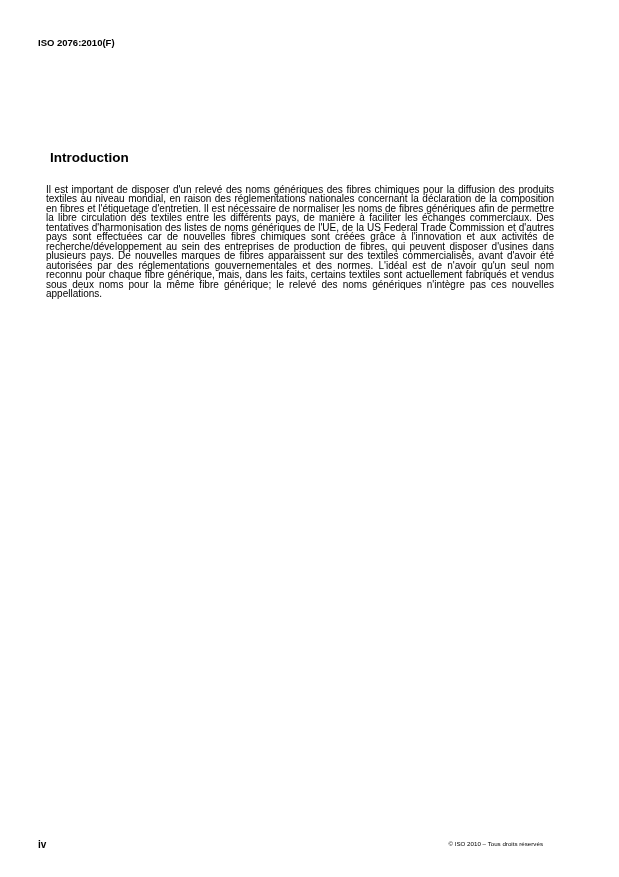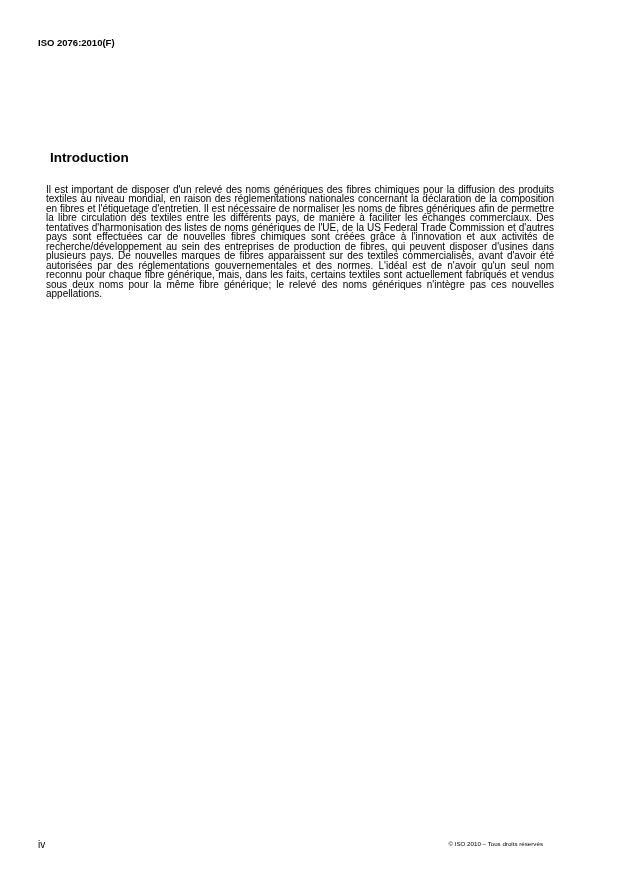--- a/index.html
+++ b/index.html
@@ -2,21 +2,21 @@
 <html><head>
 <meta charset="utf-8">
 <style>
   html, body { margin: 0; padding: 0; background: #ffffff; }
   body { width: 619px; height: 877px; position: relative; overflow: hidden;
          font-family: "Liberation Sans", sans-serif; color: #000; }
   .header-id { position: absolute; left: 38px; top: 37px; font-size: 9.5px; font-weight: bold; text-align: right; }
   .title { position: absolute; left: 38px; top: 138px; font-size: 13.5px; font-weight: bold; margin: 12px; }
   .para { position: absolute; left: 30px; top: 169px; width: 508px; font-size: 10px;
           line-height: 9.45px; text-align: justify; margin: 16px; }
-  .footer-page { position: absolute; left: 38px; top: 839px; font-size: 10px; }
+  .footer-page { position: absolute; left: 38px; top: 839px; font-size: 10px; font-weight: bold; }
   .footer-copy { position: absolute; right: 76px; top: 840px; font-size: 6.2px; }
 </style>
 </head>
 <body>
 
 <div class="header-id">ISO 2076:2010(F)</div>
 
 <h1 class="title">Introduction</h1>
 
 <p class="para">Il est important de disposer d'un relevé des noms génériques des fibres chimiques pour la diffusion des produits textiles au niveau mondial, en raison des réglementations nationales concernant la déclaration de la composition en fibres et l'étiquetage d'entretien. Il est nécessaire de normaliser les noms de fibres génériques afin de permettre la libre circulation des textiles entre les différents pays, de manière à faciliter les échanges commerciaux. Des tentatives d'harmonisation des listes de noms génériques de l'UE, de la US Federal Trade Commission et d'autres pays sont effectuées car de nouvelles fibres chimiques sont créées grâce à l'innovation et aux activités de recherche/développement au sein des entreprises de production de fibres, qui peuvent disposer d'usines dans plusieurs pays. De nouvelles marques de fibres apparaissent sur des textiles commercialisés, avant d'avoir été autorisées par des réglementations gouvernementales et des normes. L'idéal est de n'avoir qu'un seul nom reconnu pour chaque fibre générique, mais, dans les faits, certains textiles sont actuellement fabriqués et vendus sous deux noms pour la même fibre générique; le relevé des noms génériques n'intègre pas ces nouvelles appellations.</p>

